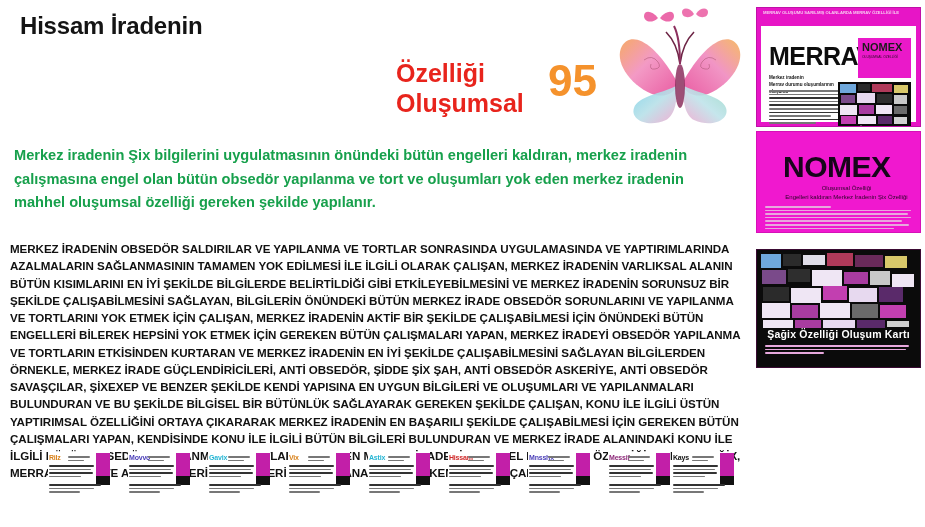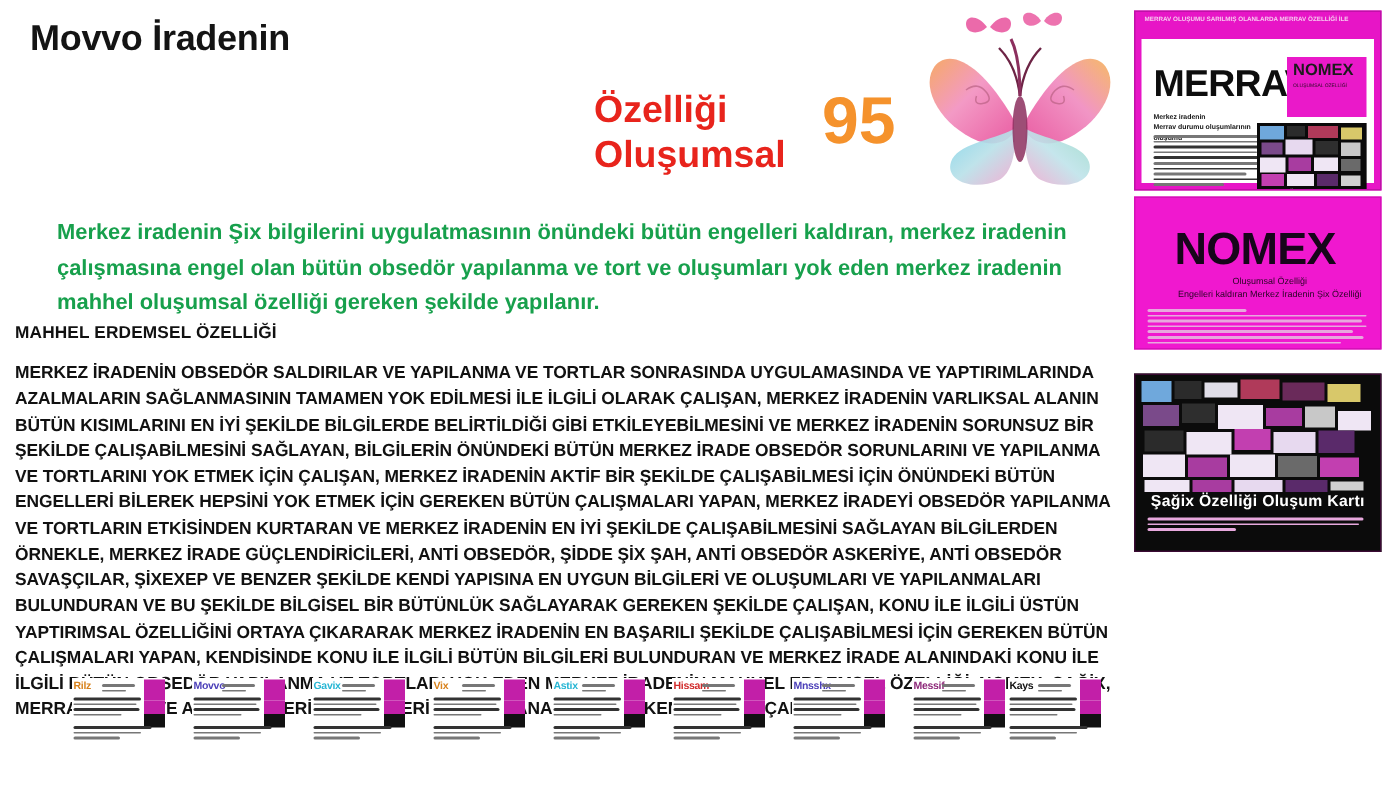--- a/index.html
+++ b/index.html
@@ -34,21 +34,20 @@
     font-size:44px;line-height:44px;font-weight:700;
     color:#f5922c;white-space:nowrap;
   }
 
   .butterfly{position:absolute;left:612px;top:2px;width:136px;height:132px;}
 
   .greenpara{
     position:absolute;left:14px;top:144px;width:700px;
     font-size:14.6px;line-height:23.5px;font-weight:600;
     color:#17a04c;
-    margin-left:24px;
   }
 
   .sechead{
     position:absolute;left:10px;top:216px;
     font-size:11.5px;font-weight:700;color:#111;
     letter-spacing:0.1px;
   }
 
   .bodytext{
     position:absolute;left:10px;top:240px;width:736px;
@@ -111,21 +110,21 @@
 
   .bwrap{position:absolute;}
 </style>
 </head>
 <body>
 
 <div class="page">
 
   <div class="main">
 
-    <div class="kicker">Movvo İradenin</div>
+    <div class="kicker">Hissam İradenin</div>
 
 
     <div class="subtitle">
       <span>Özelliği</span><br>
       <span>Oluşumsal</span>
     </div>
 
     <div class="bignum">95</div>
 
     <div class="butterfly">
@@ -170,21 +169,20 @@
         <path d="M82 12 C78 5 70 5 70 10 C70 16 78 17 82 12 Z" fill="#e8509b" opacity="0.8"></path>
         <path d="M84 12 C88 5 96 5 96 10 C96 16 88 17 84 12 Z" fill="#e8509b" opacity="0.8"></path>
 
         <path d="M32 58 q8 -6 14 2 q4 6 -3 7 q-6 1 -4 -5" stroke="#b05a7a" stroke-width="1" fill="none" opacity="0.6"></path>
         <path d="M104 58 q-8 -6 -14 2 q-4 6 3 7 q6 1 4 -5" stroke="#b05a7a" stroke-width="1" fill="none" opacity="0.6"></path>
       </svg>
     </div>
 
     <div class="greenpara">Merkez iradenin Şix bilgilerini uygulatmasının önündeki bütün engelleri kaldıran, merkez iradenin çalışmasına engel olan bütün obsedör yapılanma ve tort ve oluşumları yok eden merkez iradenin mahhel oluşumsal özelliği gereken şekilde yapılanır.</div>
 
-    <div class="sechead">MAHHEL ERDEMSEL ÖZELLİĞİ</div>
 
     <div class="bodytext">MERKEZ İRADENİN OBSEDÖR SALDIRILAR VE YAPILANMA VE TORTLAR SONRASINDA UYGULAMASINDA VE YAPTIRIMLARINDA AZALMALARIN SAĞLANMASININ TAMAMEN YOK EDİLMESİ İLE İLGİLİ OLARAK ÇALIŞAN, MERKEZ İRADENİN VARLIKSAL ALANIN BÜTÜN KISIMLARINI EN İYİ ŞEKİLDE BİLGİLERDE BELİRTİLDİĞİ GİBİ ETKİLEYEBİLMESİNİ VE MERKEZ İRADENİN SORUNSUZ BİR ŞEKİLDE ÇALIŞABİLMESİNİ SAĞLAYAN, BİLGİLERİN ÖNÜNDEKİ BÜTÜN MERKEZ İRADE OBSEDÖR SORUNLARINI VE YAPILANMA VE TORTLARINI YOK ETMEK İÇİN ÇALIŞAN, MERKEZ İRADENİN AKTİF BİR ŞEKİLDE ÇALIŞABİLMESİ İÇİN ÖNÜNDEKİ BÜTÜN ENGELLERİ BİLEREK HEPSİNİ YOK ETMEK İÇİN GEREKEN BÜTÜN ÇALIŞMALARI YAPAN, MERKEZ İRADEYİ OBSEDÖR YAPILANMA VE TORTLARIN ETKİSİNDEN KURTARAN VE MERKEZ İRADENİN EN İYİ ŞEKİLDE ÇALIŞABİLMESİNİ SAĞLAYAN BİLGİLERDEN ÖRNEKLE, MERKEZ İRADE GÜÇLENDİRİCİLERİ, ANTİ OBSEDÖR, ŞİDDE ŞİX ŞAH, ANTİ OBSEDÖR ASKERİYE, ANTİ OBSEDÖR SAVAŞÇILAR, ŞİXEXEP VE BENZER ŞEKİLDE KENDİ YAPISINA EN UYGUN BİLGİLERİ VE OLUŞUMLARI VE YAPILANMALARI BULUNDURAN VE BU ŞEKİLDE BİLGİSEL BİR BÜTÜNLÜK SAĞLAYARAK GEREKEN ŞEKİLDE ÇALIŞAN, KONU İLE İLGİLİ ÜSTÜN YAPTIRIMSAL ÖZELLİĞİNİ ORTAYA ÇIKARARAK MERKEZ İRADENİN EN BAŞARILI ŞEKİLDE ÇALIŞABİLMESİ İÇİN GEREKEN BÜTÜN ÇALIŞMALARI YAPAN, KENDİSİNDE KONU İLE İLGİLİ BÜTÜN BİLGİLERİ BULUNDURAN VE MERKEZ İRADE ALANINDAKİ KONU İLE İLGİLİ BÜTÜN OBSEDÖR YAPILANMA VE TORTLARI YOK EDEN MERKEZ İRADENİN MAHHEL ERDEMSEL ÖZELLİĞİ, NOMEX, ŞAĞİX, MERRAV, ŞİKRA VE AŞİX BİLGİLERİ ÖZELLİKLERİ İLE YAPILANARAK GEREKEN ŞEKİLDE ÇALIŞIR.</div>
 
     <div class="strip">
       <div class="bwrap" id="bstrip">
           <div class="card" style="left: 48px;">
             <div class="name" style="color:#d8821c">Rilz</div>
             <div class="hdrl">
               <div class="ln" style="width:100%"></div>
               <div class="ln" style="width:72%"></div>

